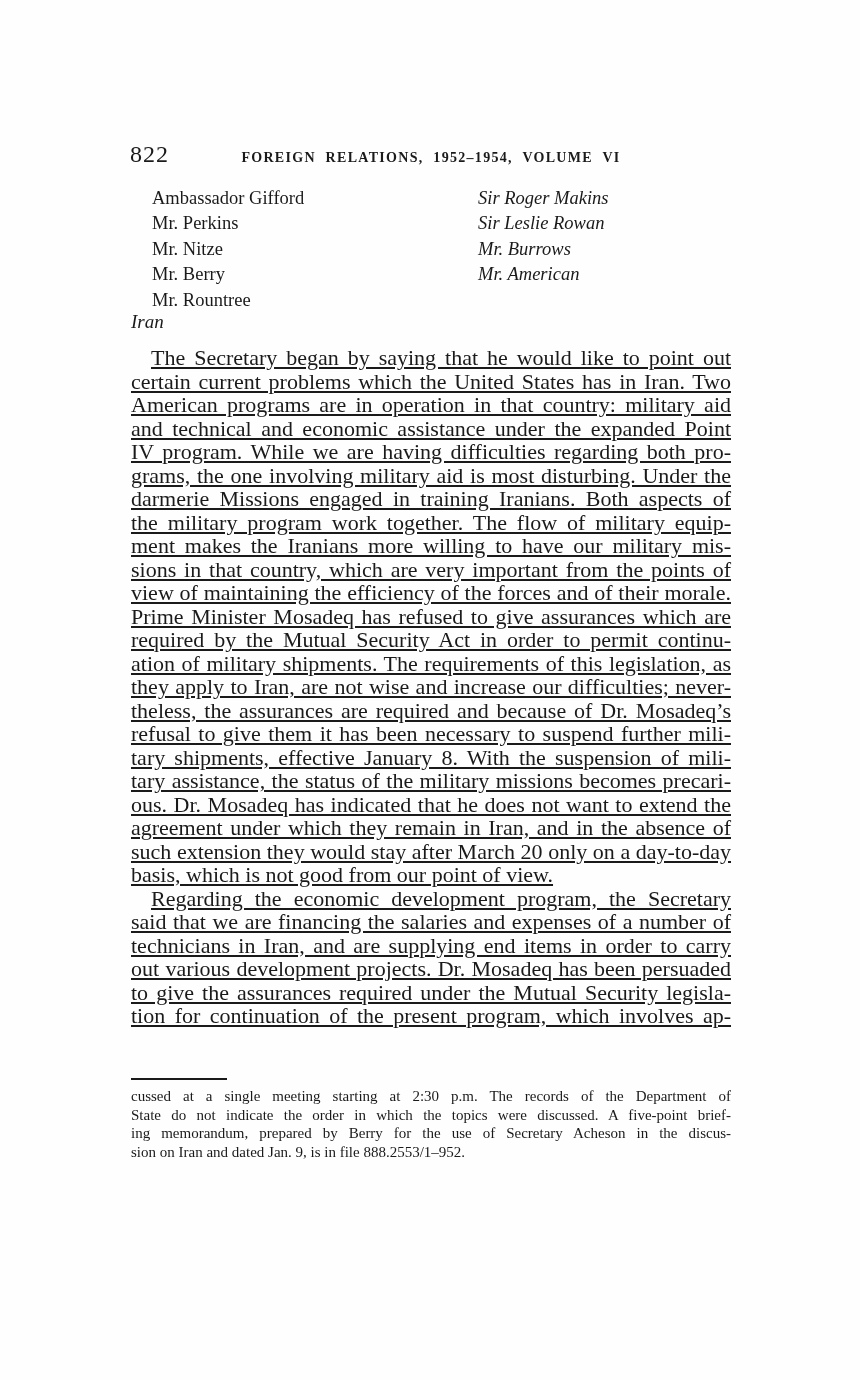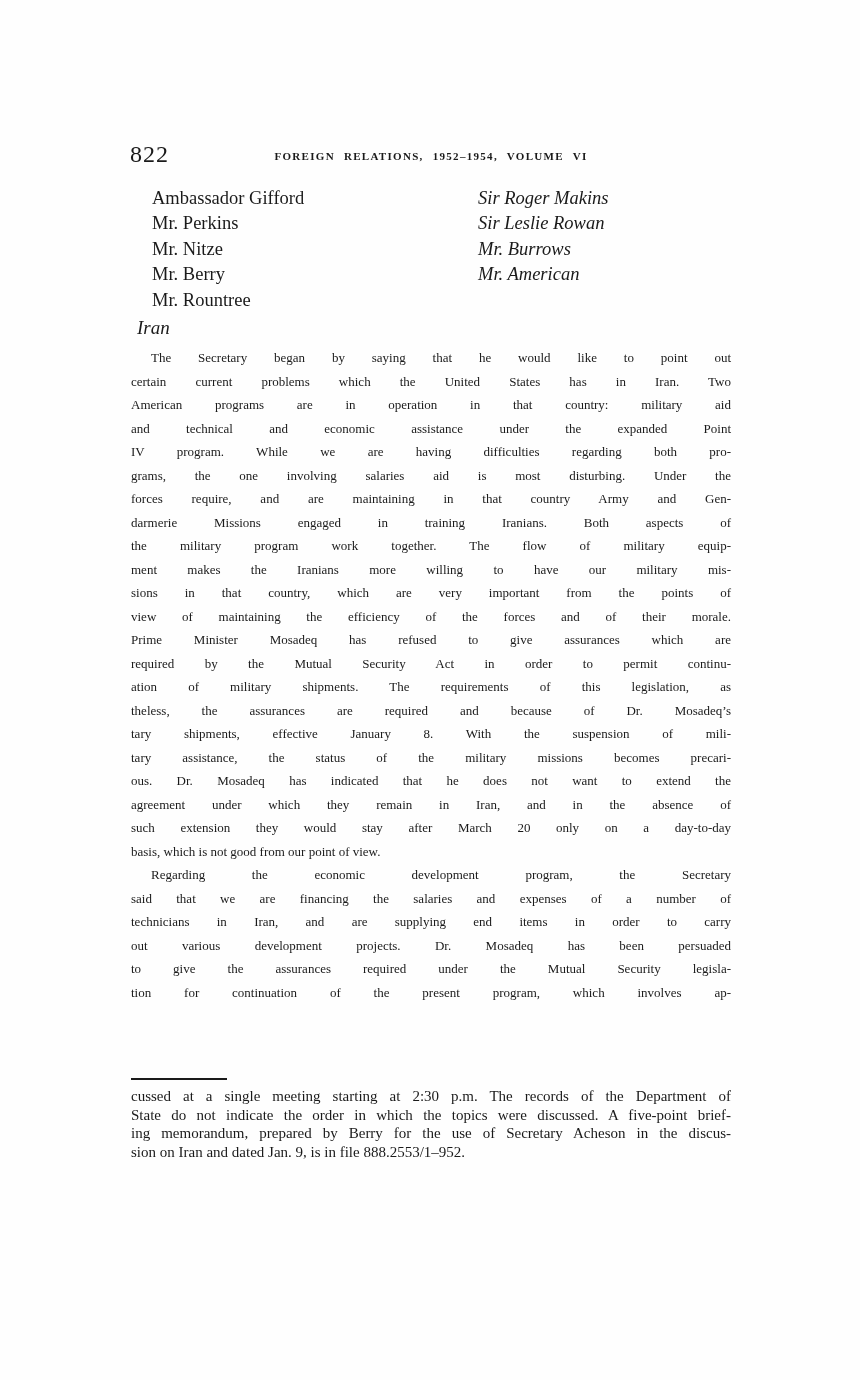--- a/index.html
+++ b/index.html
@@ -15,37 +15,37 @@
     background: #fefefe;
     overflow: hidden;
   }
   .folio {
     position: absolute; left: 130px; top: 141px;
     font-size: 24px; letter-spacing: 1px;
   }
   .running-head {
     position: absolute; left: 131px; top: 150px; width: 600px;
     text-align: center;
-    font-size: 11px; font-weight: bold;
+    font-size: 14px; font-weight: bold;
     letter-spacing: 1.3px; word-spacing: 5px;
   }
   .attendees {
     position: absolute; top: 186px;
     font-size: 18.5px; line-height: 25.4px;
     white-space: nowrap;
   }
   .attendees-left  { left: 152px; }
   .attendees-right { left: 478px; font-style: italic; }
   .section-heading {
-    position: absolute; left: 131px; top: 311px; margin: 6px;
+    position: absolute; left: 131px; top: 311px; margin: 0;
     font-size: 19px; font-style: italic; font-weight: normal;
   }
   .body-text {
     position: absolute; left: 131px; top: 346px; width: 600px;
-    font-size: 13px; line-height: 23.5px;
+    font-size: 22px; line-height: 23.5px; text-decoration: underline;
   }
   .tline {
     text-align: justify;
     text-align-last: justify;
   }
   .para .tline:first-child { text-indent: 20px; }
   .last-left .tline:last-child { text-align-last: left; }
   .footnote {
     position: absolute; left: 131px; top: 1078px; width: 600px;
     font-size: 15px; line-height: 18.5px;
@@ -85,31 +85,32 @@
   <h2 class="section-heading">Iran</h2>
 
   <div class="body-text">
     <div class="para last-left">
 
     <div class="tline">The Secretary began by saying that he would like to point out</div>
         <div class="tline">certain current problems which the United States has in Iran. Two</div>
         <div class="tline">American programs are in operation in that country: military aid</div>
         <div class="tline">and technical and economic assistance under the expanded Point</div>
         <div class="tline">IV program. While we are having difficulties regarding both pro-</div>
-        <div class="tline">grams, the one involving salaries aid is most disturbing. Under the</div>
-        <div class="tline">forces require, and are maintaining in that country Army and Gen-</div>
+        <div class="tline">grams, the one involving military aid is most disturbing. Under the</div>
         <div class="tline">darmerie Missions engaged in training Iranians. Both aspects of</div>
         <div class="tline">the military program work together. The flow of military equip-</div>
         <div class="tline">ment makes the Iranians more willing to have our military mis-</div>
         <div class="tline">sions in that country, which are very important from the points of</div>
         <div class="tline">view of maintaining the efficiency of the forces and of their morale.</div>
         <div class="tline">Prime Minister Mosadeq has refused to give assurances which are</div>
         <div class="tline">required by the Mutual Security Act in order to permit continu-</div>
         <div class="tline">ation of military shipments. The requirements of this legislation, as</div>
+        <div class="tline">they apply to Iran, are not wise and increase our difficulties; never-</div>
         <div class="tline">theless, the assurances are required and because of Dr. Mosadeq’s</div>
+        <div class="tline">refusal to give them it has been necessary to suspend further mili-</div>
         <div class="tline">tary shipments, effective January 8. With the suspension of mili-</div>
         <div class="tline">tary assistance, the status of the military missions becomes precari-</div>
         <div class="tline">ous. Dr. Mosadeq has indicated that he does not want to extend the</div>
         <div class="tline">agreement under which they remain in Iran, and in the absence of</div>
         <div class="tline">such extension they would stay after March 20 only on a day-to-day</div>
         <div class="tline">basis, which is not good from our point of view.</div>
       </div>
     <div class="para">
 
     <div class="tline">Regarding the economic development program, the Secretary</div>

